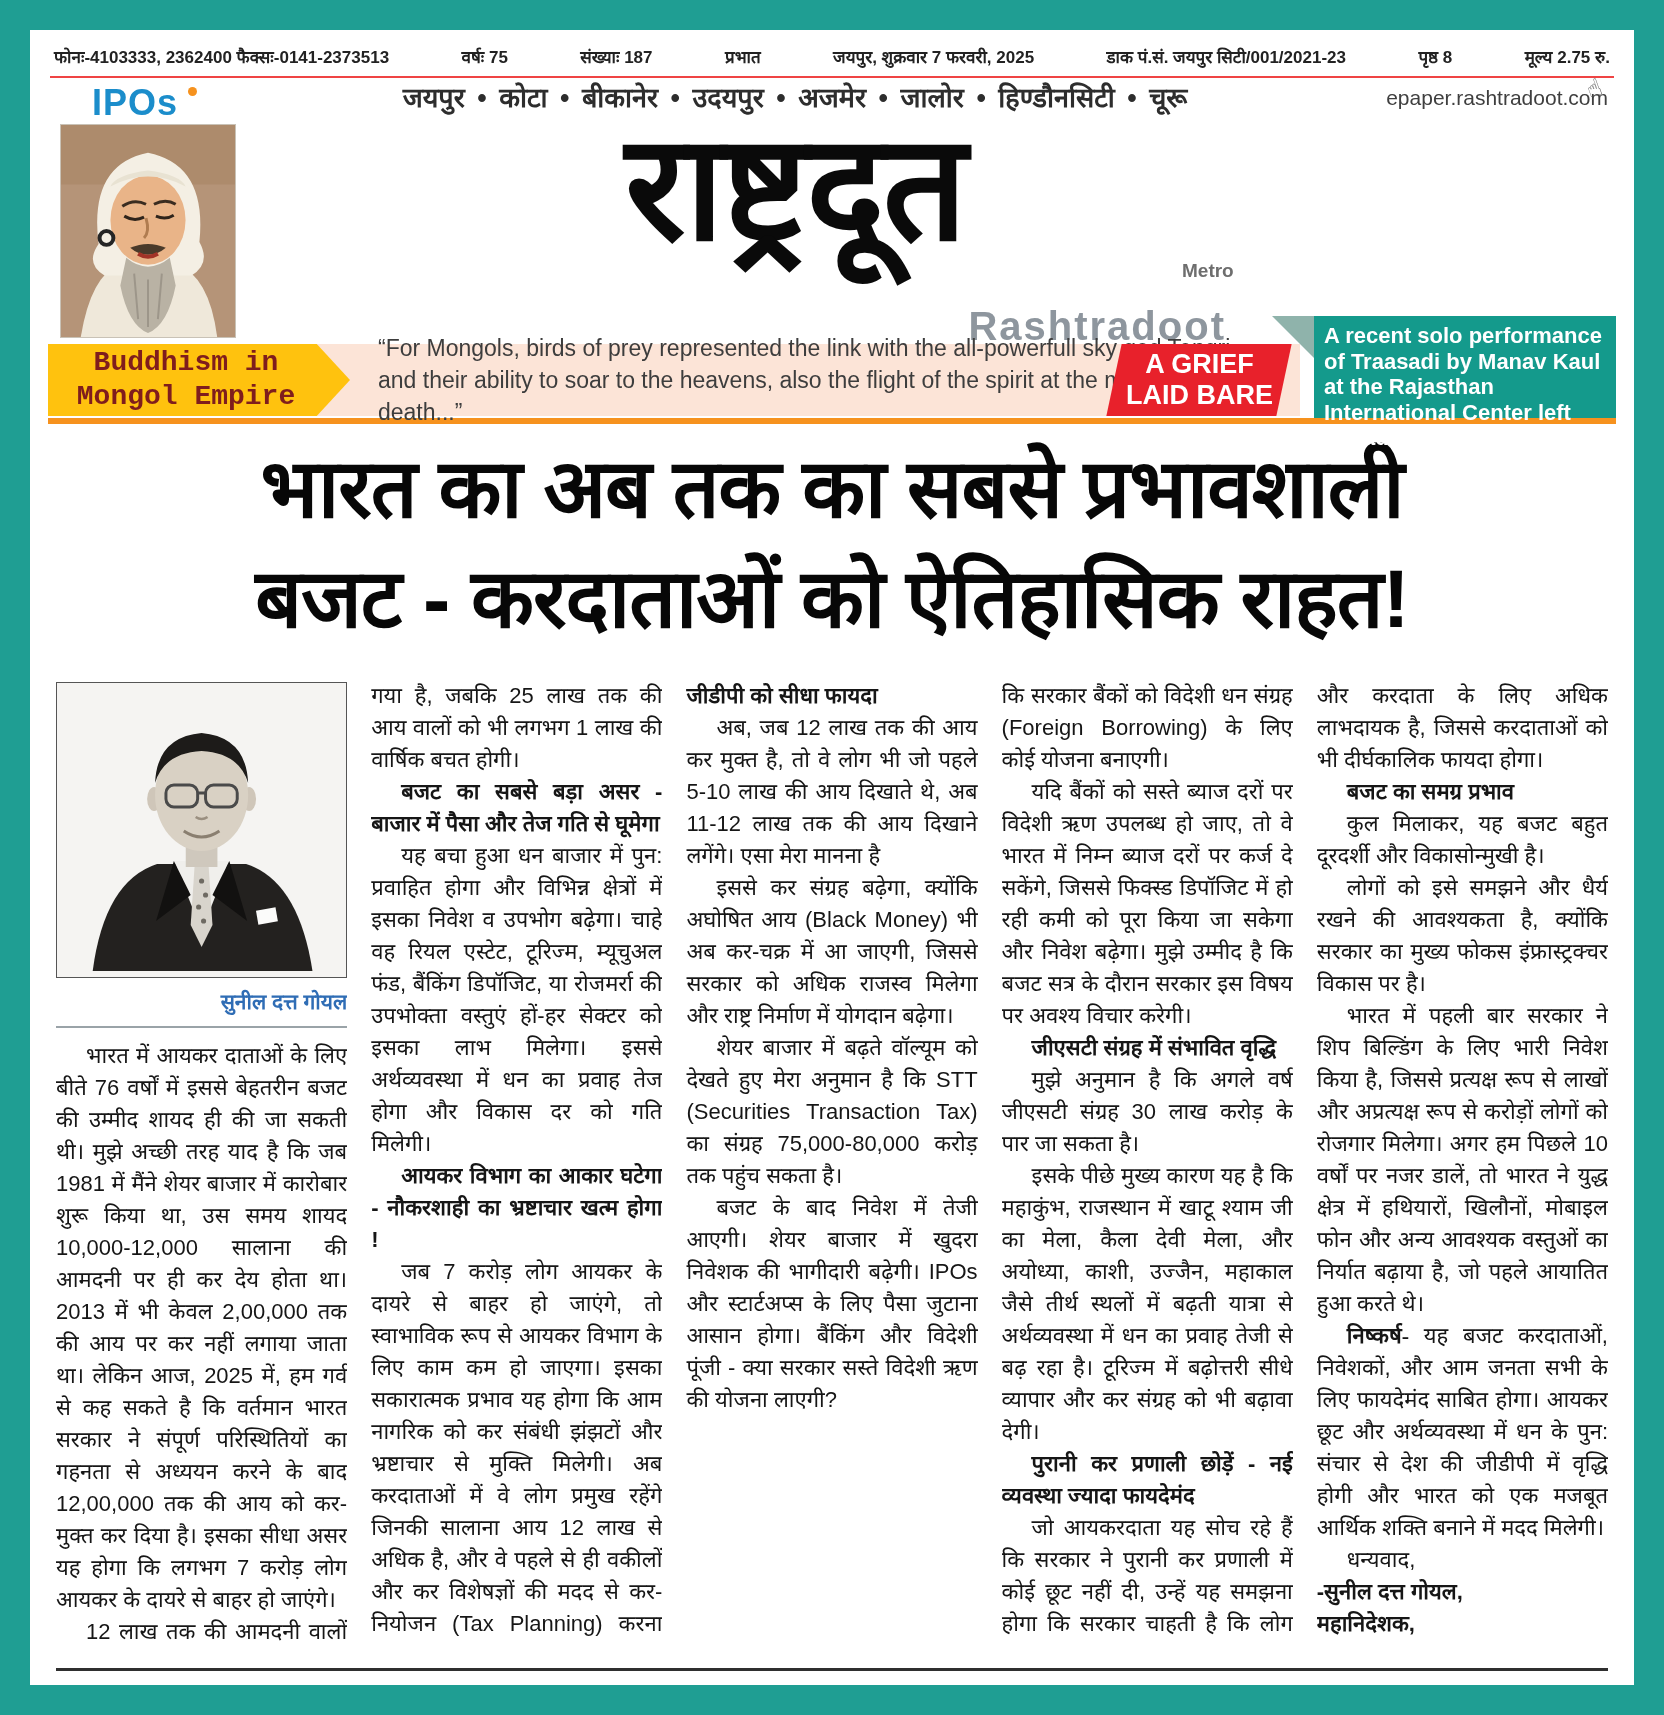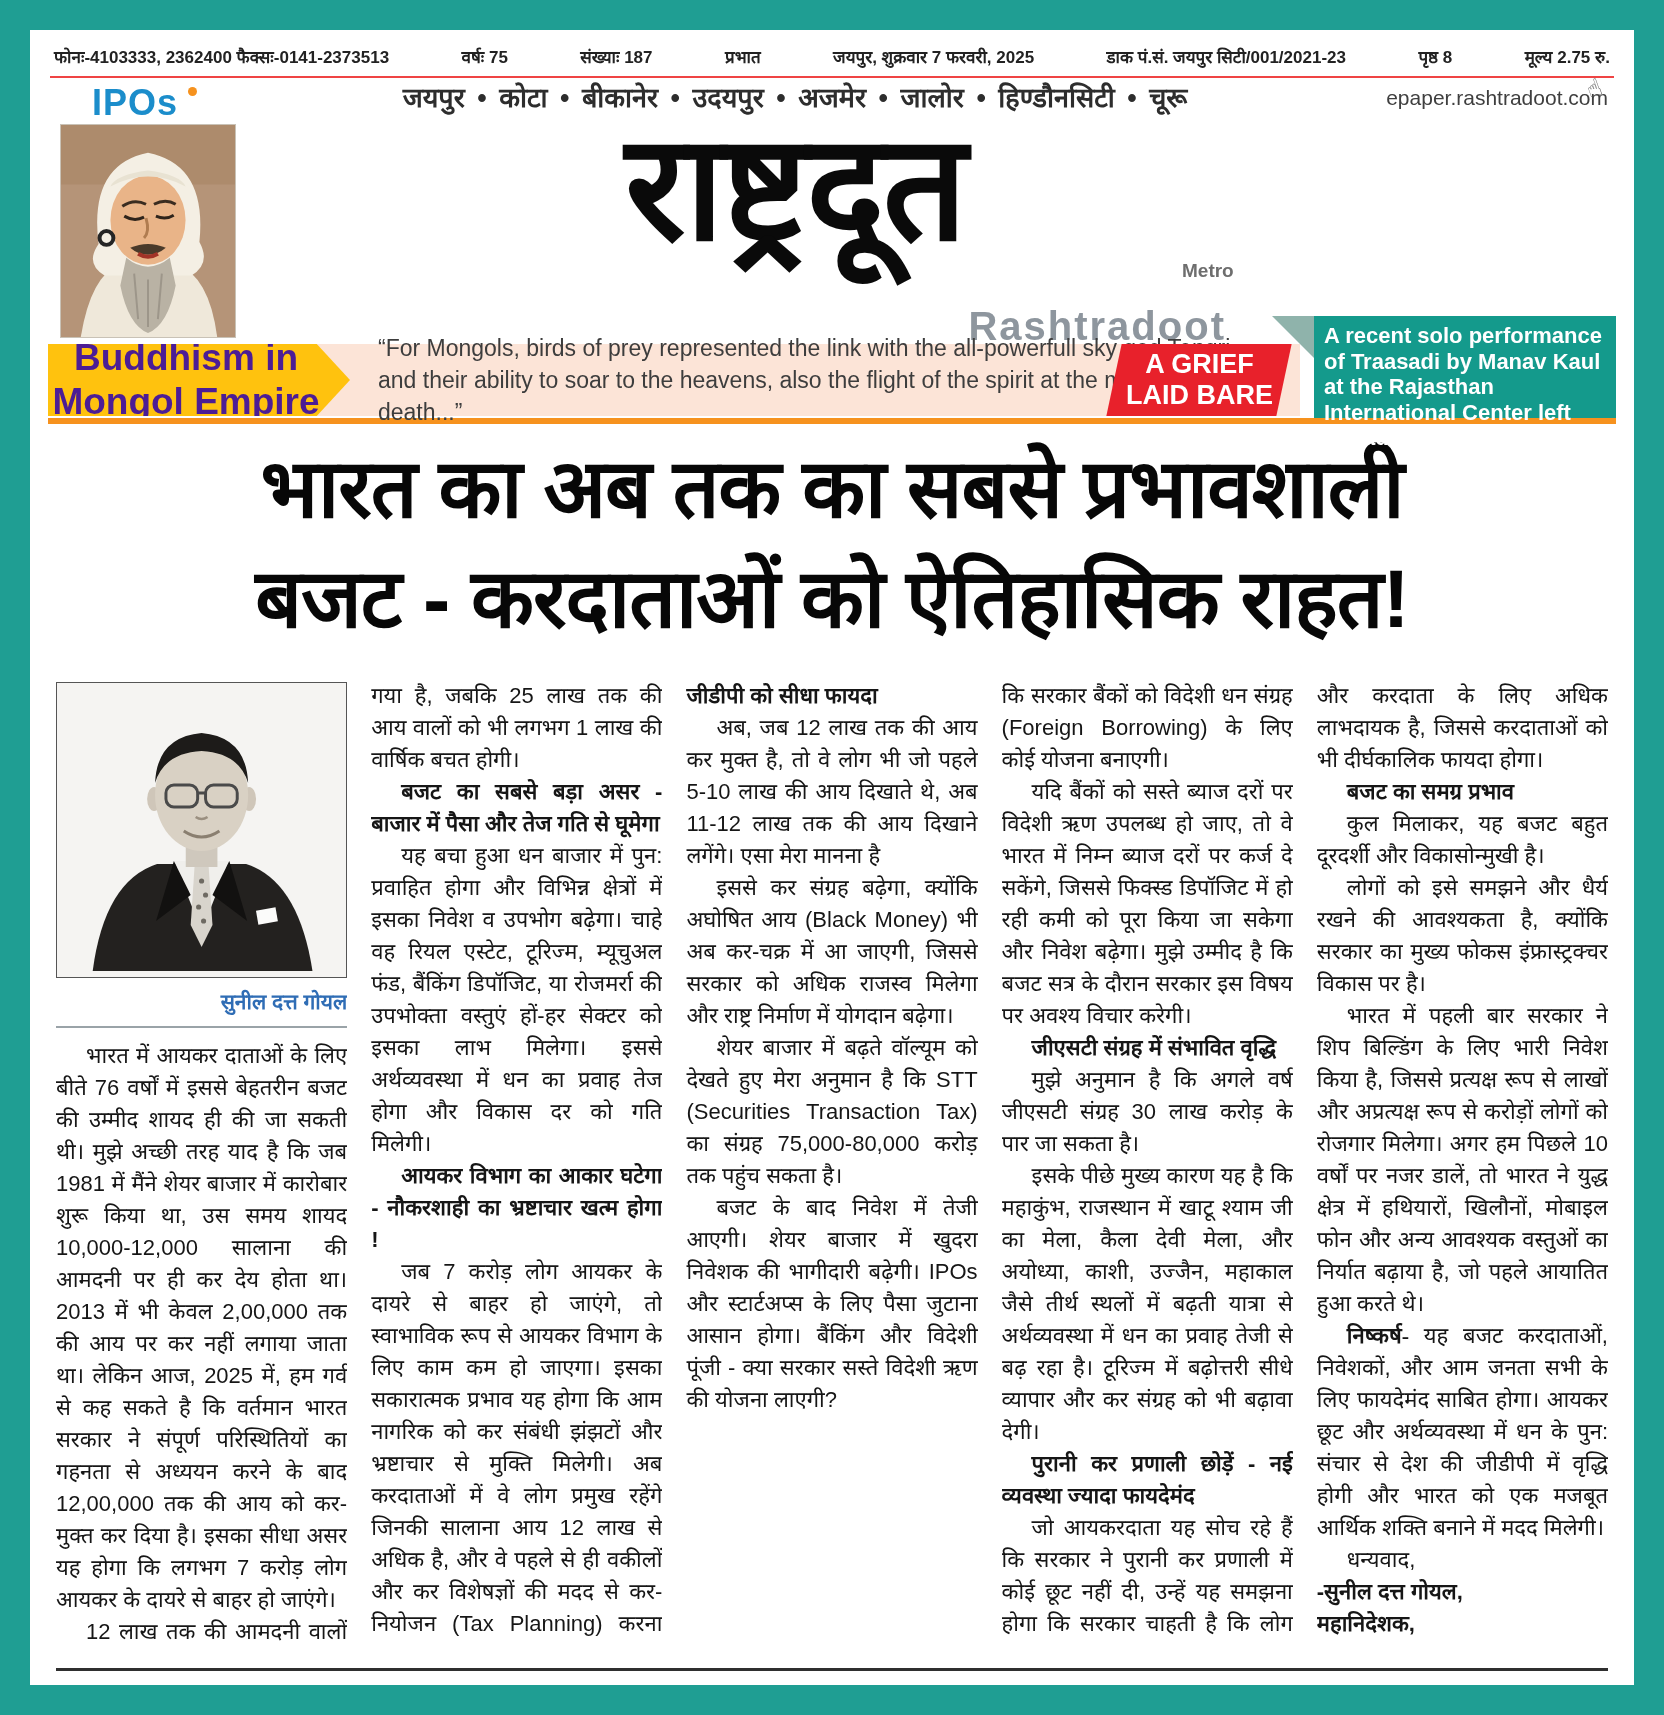--- a/index.html
+++ b/index.html
@@ -34,21 +34,21 @@
   .hand{display:block; text-align:right; font-size:24px; color:#555; transform:rotate(-20deg); margin-top:0px;}
 
   
   .banner{position:absolute; left:18px; right:18px; top:312px; height:74px;}
   .quote-bar{position:absolute; left:268px; right:316px; top:2px; height:72px; background:var(--pink);
     color:#3d3d3d; font-size:23px; line-height:1.4; display:flex; align-items:center;
     padding:0 56px 0 62px; font-weight:500; z-index:1;}
   .badge-yellow{position:absolute; left:0; top:2px; width:302px; height:72px; background:var(--yellow);
     clip-path:polygon(0 0,89% 0,100% 50%,89% 100%,0 100%);
     display:flex; flex-direction:column; justify-content:center; text-align:center;
-    font-size:37px; font-weight:800; color:#4c1d95; line-height:1.2; padding-right:26px; z-index:2;}
+    font-size:28px; font-weight:800; color:#7f1d1d; line-height:1.2; padding-right:26px; z-index:2;font-family:Liberation Mono, monospace;}
   .badge-red{position:absolute; right:332px; top:2px; width:170px; height:72px; background:var(--red);
     transform:skewX(-12deg); z-index:3; display:flex; align-items:center; justify-content:center;}
   .badge-red span{transform:skewX(12deg); color:#fff; font-size:27px; font-weight:800; line-height:1.15; text-align:center;}
   .teal-note{position:absolute; right:0; top:-26px; width:302px; height:102px; background:var(--teal2);
     color:#fff; font-size:22px; font-weight:600; line-height:1.16; padding:7px 10px; z-index:2;}
   .teal-fold{position:absolute; right:302px; top:-26px; width:0; height:0;
     border-top:42px solid #8fb3ab; border-left:42px solid transparent; z-index:1;}
   .banner-underline{position:absolute; left:0; right:0; bottom:-8px; height:6px; background:var(--orange);}
 
   

